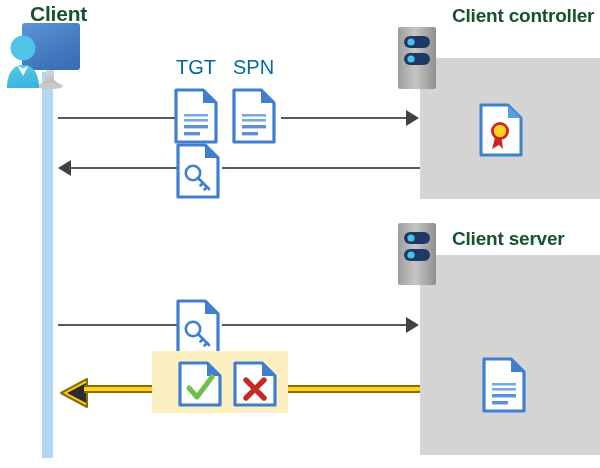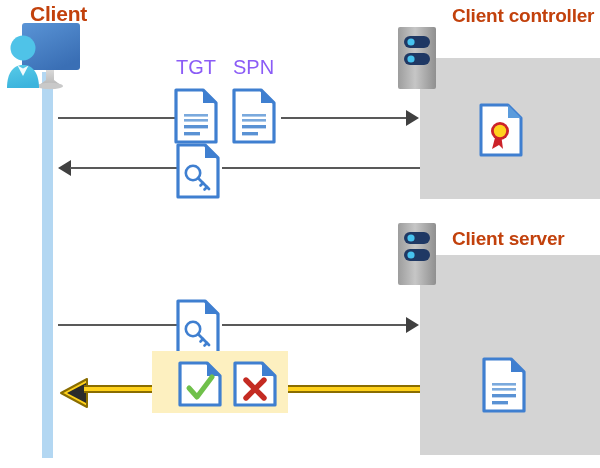--- a/index.html
+++ b/index.html
@@ -15,21 +15,21 @@
     width: 600px;
     height: 468px;
     background: #ffffff;
     overflow: hidden;
   }
   .abs { position: absolute; }
 
   
   .title-bold {
     font-weight: bold;
-    color: #c2410c;
+    color: #14532d;
     letter-spacing: -0.2px;
   }
   #client-title {
     left: 30px; top: 2px;
     font-size: 21px;
   }
   #dc-title {
     left: 452px; top: 3px;
     font-size: 19px;
     line-height: 25px;
@@ -85,21 +85,21 @@
 
   
   #highlight-box {
     left: 152px; top: 351px;
     width: 136px; height: 62px;
     background: #fdf0c0;
   }
 
   
   .plain-label {
-    color: #8b5cf6;
+    color: #0369a1;
     font-size: 19px;
   }
   #tgt-label { left: 176px; top: 56px; font-size: 20px; }
   #spn-label { left: 233px; top: 56px; font-size: 20px; }
   #result-label { left: 144px; top: 434px; font-size: 19px; }
   #keytab-label { left: 441px; top: 418px; font-size: 19px; }
 
   
   .icon { line-height: 0; }
 </style>

